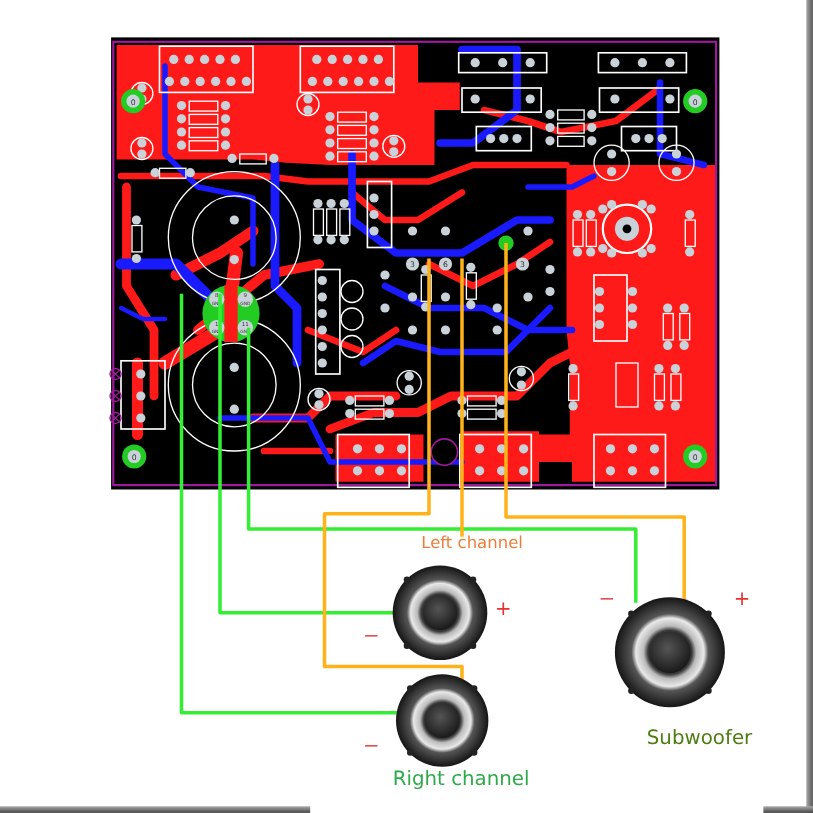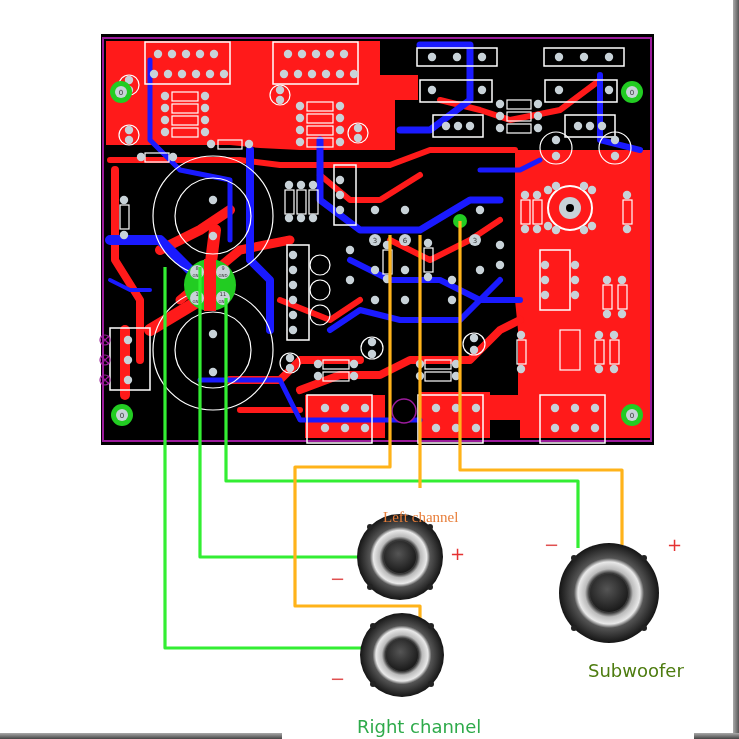--- a/index.html
+++ b/index.html
@@ -2,23 +2,23 @@
 <html><head>
 <meta charset="utf-8">
 <style>
   html, body { margin:0; padding:0; background:#ffffff; }
   body { width:739px; height:739px; position:relative; overflow:hidden; font-family:"DejaVu Sans", sans-serif; }
   #frame-shadow-right { position:absolute; left:733px; top:0; width:6px; height:739px; background:linear-gradient(to right,#aaa,#555); }
   #frame-shadow-bottom-left { position:absolute; left:0; top:733px; width:282px; height:6px; background:linear-gradient(to bottom,#aaa,#444); }
   #frame-shadow-bottom-right { position:absolute; left:694px; top:733px; width:45px; height:6px; background:linear-gradient(to bottom,#aaa,#444); }
   #diagram { position:absolute; left:0; top:0; width:739px; height:739px; }
   .label { position:absolute; white-space:nowrap; }
-  .lbl-left { left:383px; top:509px; font-size:15px; color:#e87e3a;font-family:Liberation Serif, serif; }
+  .lbl-left { left:383px; top:484px; font-size:15px; color:#e87e3a; }
   .lbl-sub { left:588px; top:660px; font-size:18px; color:#4d7c0f; }
-  .lbl-right { left:357px; top:716px; font-size:18px; color:#2eaa4a; }
+  .lbl-right { left:357px; top:698px; font-size:18px; color:#2eaa4a; }
   .pol { position:absolute; font-size:18px; line-height:18px; }
   .plus { color:#e53232; }
   .minus { color:#e05050; }
 </style>
 </head>
 <body>
 
 <div id="frame-shadow-right"></div>
 <div id="frame-shadow-bottom-left"></div>
 <div id="frame-shadow-bottom-right"></div>

